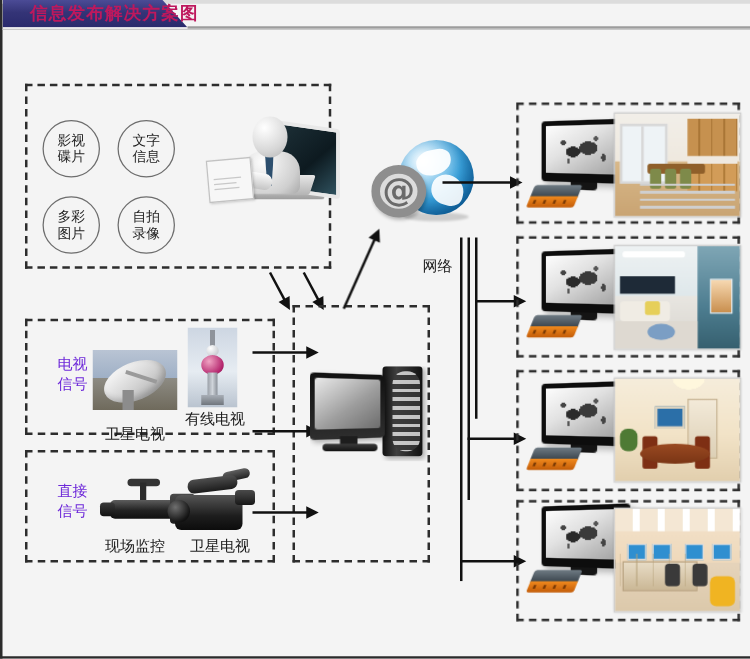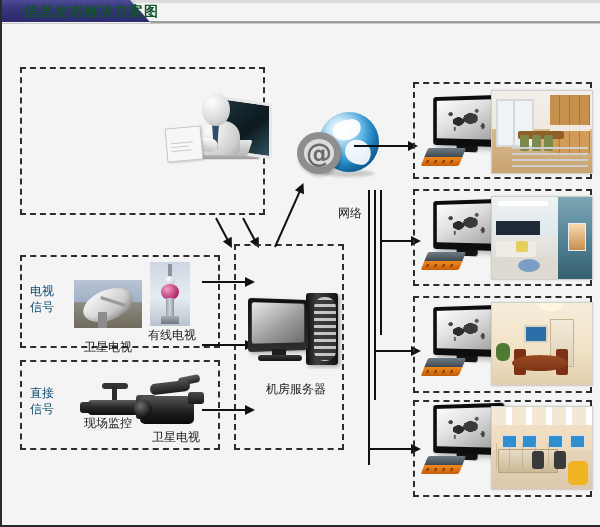--- a/index.html
+++ b/index.html
@@ -23,21 +23,21 @@
     background:#dcdcdc;
   }
   .banner{
     position:absolute;left:0;top:0;width:148px;height:22px;
     background:linear-gradient(180deg,#4b4b96 0%,#343477 45%,#2a2a6c 100%);
     clip-path:polygon(0 0,128px 0,148px 22px,0 22px);
     z-index:5;
   }
   .banner-text{
     position:absolute;left:22px;top:2px;
-    color:#14532d;font-size:14px;font-weight:bold;
+    color:#be185d;font-size:14px;font-weight:bold;
     letter-spacing:1px;line-height:19px;
     white-space:nowrap;
     z-index:6;
   }
   .banner-rule{
     position:absolute;left:148px;top:21px;width:452px;height:2px;
     background:#9c9c9c;
   }
   .banner-rule2{
     position:absolute;left:0px;top:23px;width:600px;height:1px;
@@ -48,21 +48,21 @@
   
   .circ{
     position:absolute;width:44px;height:44px;border-radius:50%;
     border:1px solid #6d6d6d;
     display:flex;flex-direction:column;align-items:center;justify-content:center;
     font-size:11px;line-height:13px;color:#1d1d1d;text-align:center;
     background:#f4f4f4;
   }
   .circ span{display:block;}
   .lbl{position:absolute;font-size:12px;color:#1a1a1a;line-height:15px;text-align:center;white-space:nowrap;}
-  .lbl2{position:absolute;font-size:12px;color:#0c4a6e;line-height:16px;text-align:left;}
+  .lbl2{position:absolute;font-size:12px;color:#6d28d9;line-height:16px;text-align:right;}
   
   .arrowh{position:absolute;height:2px;background:#111;}
   .arrowh:after{
     content:"";position:absolute;right:-9px;top:-4px;
     border-left:10px solid #111;
     border-top:5px solid transparent;border-bottom:5px solid transparent;
   }
   .vline{position:absolute;width:2px;background:#111;}
   
   .pic{position:absolute;overflow:hidden;}
@@ -242,20 +242,36 @@
 <div id="root">
 
   <div class="topstrip"></div>
   <div class="banner"></div>
   <div class="banner-text">信息发布解决方案图</div>
   <div class="banner-rule"></div>
   <div class="banner-rule2"></div>
 
   <div class="dbox" style="left:18px;top:67px;width:245px;height:148px;"></div>
 
+  <div class="circ" style="left:32px;top:96px;">
+    <span>影视</span>
+    <span>碟片</span>
+  </div>
+  <div class="circ" style="left:92px;top:96px;">
+    <span>文字</span>
+    <span>信息</span>
+  </div>
+  <div class="circ" style="left:32px;top:157px;">
+    <span>多彩</span>
+    <span>图片</span>
+  </div>
+  <div class="circ" style="left:92px;top:157px;">
+    <span>自拍</span>
+    <span>录像</span>
+  </div>
 
   <div class="pic" style="left:160px;top:85px;width:110px;height:110px;">
     <div class="laptop-base"></div>
     <div class="laptop-screen"></div>
     <div class="laptop-keys"></div>
     <div class="fig-body"></div>
     <div class="fig-tie"></div>
     <div class="fig-head"></div>
     <div class="fig-arm"></div>
     <div class="fig-paper">
@@ -302,40 +318,39 @@
     <div class="cam-lens"></div>
     <div class="cam-back"></div>
   </div>
   <div class="pic" style="left:130px;top:372px;width:78px;height:56px;">
     <div class="cc-mic"></div>
     <div class="cc-hand"></div>
     <div class="cc-body"></div>
     <div class="cc-lens"></div>
     <div class="cc-vf"></div>
   </div>
-  <div class="lbl" style="left:66px;top:416px;width:80px;">现场监控</div>
+  <div class="lbl" style="left:66px;top:430px;width:80px;">现场监控</div>
   <div class="lbl" style="left:134px;top:430px;width:80px;">卫星电视</div>
 
   <div class="dbox" style="left:232px;top:244px;width:110px;height:206px;"></div>
 
   <div class="arrowh" style="left:200px;top:281px;width:44px;"></div>
   <div class="arrowh" style="left:200px;top:344px;width:44px;"></div>
   <div class="arrowh" style="left:200px;top:409px;width:44px;"></div>
 
   <div class="pic" style="left:246px;top:293px;width:96px;height:76px;">
     <div class="srv-tower">
         <div class="srv-vent"></div>
       </div>
     <div class="srv-mon">
         <div class="srv-scr"></div>
       </div>
     <div class="srv-neck"></div>
     <div class="srv-foot"></div>
   </div>
-  <div class="lbl" style="left:248px;top:382px;width:92px;">机房服务器</div>
 
   <div class="pic" style="left:295px;top:110px;width:90px;height:72px;">
     <div class="globe-shadow"></div>
     <div class="globe"></div>
     <div class="at-sym">@</div>
   </div>
   <div class="lbl" style="left:328px;top:206px;width:40px;">网络</div>
 
   <div class="arrow-up" style="left:272px;top:185px;height:62px;transform:rotate(24deg);"></div>
 

